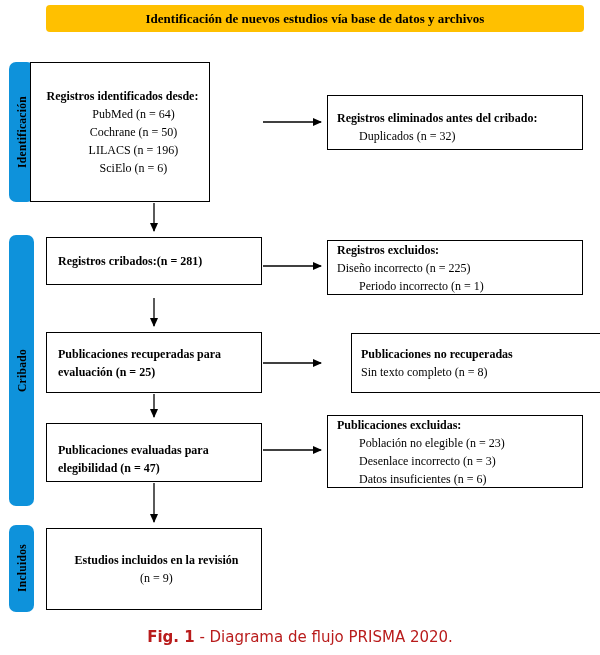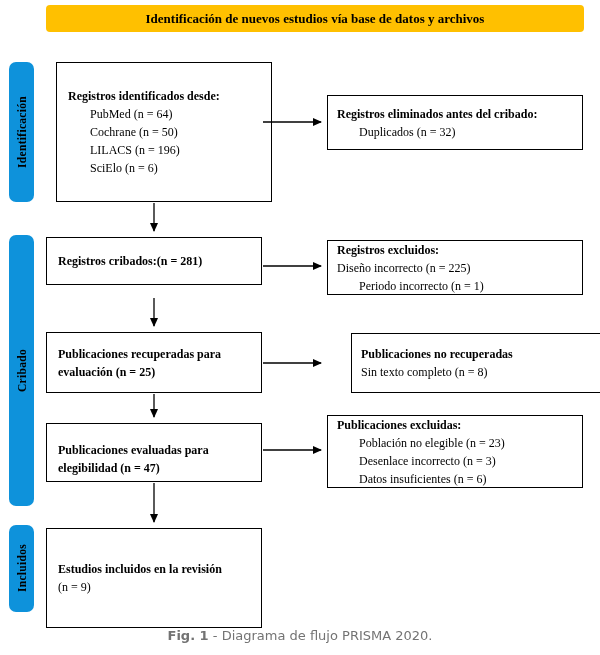--- a/index.html
+++ b/index.html
@@ -51,22 +51,22 @@
   .arrows {
     position: absolute;
     left: 0; top: 0;
     pointer-events: none;
   }
   .caption {
     position: absolute;
     left: 0; top: 628px; width: 600px;
     text-align: center;
     font-family: "DejaVu Sans", sans-serif;
-    font-size: 13px;
-    color: #737373;
+    font-size: 15px;
+    color: #b91c1c;
   }
   .caption .fig { font-weight: bold; }
 </style>
 </head>
 <body>
 
 <div id="canvas">
 
   <div class="banner">
     <span>Identificación de nuevos estudios vía base de datos y archivos</span>
@@ -75,46 +75,46 @@
   <div class="rail" style="top:62px; height:140px;">
     <span>Identificación</span>
   </div>
   <div class="rail" style="top:235px; height:271px;">
     <span>Cribado</span>
   </div>
   <div class="rail" style="top:525px; height:87px;">
     <span>Incluidos</span>
   </div>
 
-  <div class="box" style="left:56px; top:62px; width:216px; height:140px;">
+  <div class="box" style="left:30px; top:62px; width:180px; height:140px;text-align:center;">
     <div class="box-title">Registros identificados desde:</div>
     <div class="line indent">PubMed (n = 64)</div>
     <div class="line indent">Cochrane (n = 50)</div>
     <div class="line indent">LILACS (n = 196)</div>
     <div class="line indent">SciElo (n = 6)</div>
   </div>
 
   <div class="box" style="left:46px; top:237px; width:216px; height:48px;">
     <div class="box-title">Registros cribados:(n = 281)</div>
   </div>
 
   <div class="box" style="left:46px; top:332px; width:216px; height:61px;">
     <div class="box-title">Publicaciones recuperadas para evaluación (n = 25)</div>
   </div>
 
   <div class="box" style="left:46px; top:423px; width:216px; height:59px;justify-content:flex-end;">
     <div class="box-title">Publicaciones evaluadas para elegibilidad (n = 47)</div>
   </div>
 
-  <div class="box" style="left:46px; top:528px; width:216px; height:100px;">
+  <div class="box" style="left:46px; top:528px; width:216px; height:82px;align-items:center;">
     <div class="box-title">Estudios incluidos en la revisión</div>
     <div class="line">(n = 9)</div>
   </div>
 
-  <div class="box" style="left:327px; top:95px; width:256px; height:55px; padding-left:9px;">
+  <div class="box" style="left:327px; top:95px; width:256px; height:55px; padding-left:9px;justify-content:flex-end;">
     <div class="box-title">Registros eliminados antes del cribado:</div>
     <div class="line indent">Duplicados (n = 32)</div>
   </div>
 
   <div class="box" style="left:327px; top:240px; width:256px; height:55px; padding-left:9px;">
     <div class="box-title">Registros excluidos:</div>
     <div class="line">Diseño incorrecto (n = 225)</div>
     <div class="line indent">Periodo incorrecto (n = 1)</div>
   </div>
 

